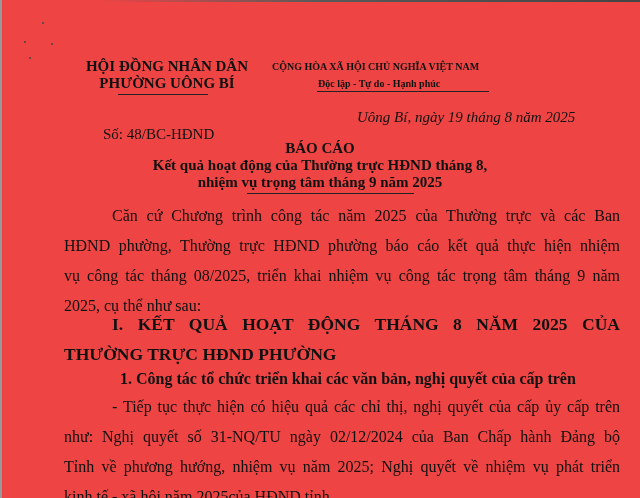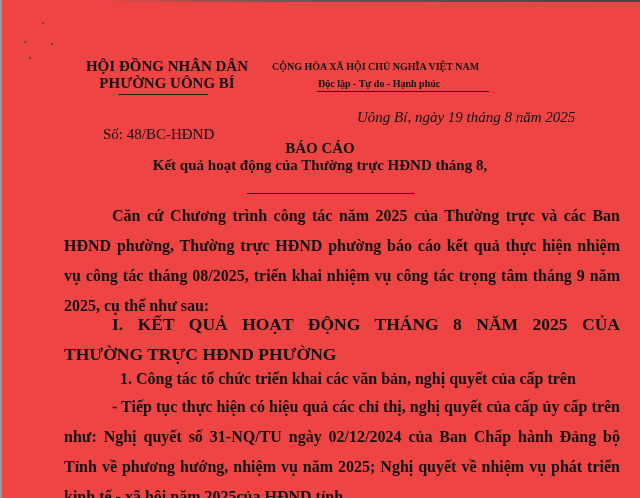--- a/index.html
+++ b/index.html
@@ -68,21 +68,20 @@
     }
     .title-block {
       left: 100px; top: 140px; width: 440px;
       font-size: 15px; line-height: 17px;
     }
     .para {
       left: 64px; width: 556px;
       font-size: 16px;
       line-height: 30px;
       white-space: normal;
-      font-weight: bold;
     }
     .line { display: block; white-space: nowrap; }
     .justify-line {
       display: block;
       text-align: justify;
       text-align-last: justify;
       white-space: normal;
     }
     .section-heading {
       font-size: 17.5px;
@@ -113,20 +112,21 @@
     <div style="padding-left:50px;">Độc lập - Tự do - Hạnh phúc</div>
   </div>
   <div class="underline-bar" style="left:317px;top:91px;width:172px;"></div>
 
   <div class="abs doc-number">Số: 48/BC-HĐND</div>
   <div class="abs doc-date italic">Uông Bí, ngày 19 tháng 8 năm 2025</div>
 
   <div class="abs title-block bold center">
     <div>BÁO CÁO</div>
     <div>Kết quả hoạt động của Thường trực HĐND tháng 8,</div>
+    <div>nhiệm vụ trọng tâm tháng 9 năm 2025</div>
   </div>
   <div class="underline-bar" style="left:247px;top:193px;width:167px;"></div>
 
   <div class="abs para" style="top:201px;">
     <span class="justify-line" style="padding-left:48px;">Căn cứ Chương trình công tác năm 2025 của Thường trực và các Ban</span>
     <span class="justify-line">HĐND phường, Thường trực HĐND phường báo cáo kết quả thực hiện nhiệm</span>
     <span class="justify-line">vụ công tác tháng 08/2025, triển khai nhiệm vụ công tác trọng tâm tháng 9 năm</span>
     <span class="line">2025, cụ thể như sau:</span>
   </div>
 

